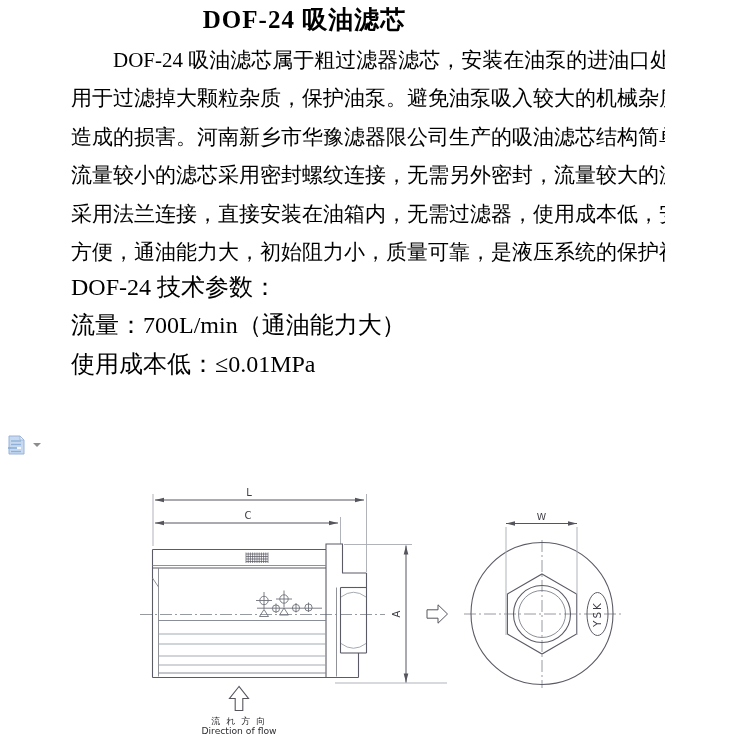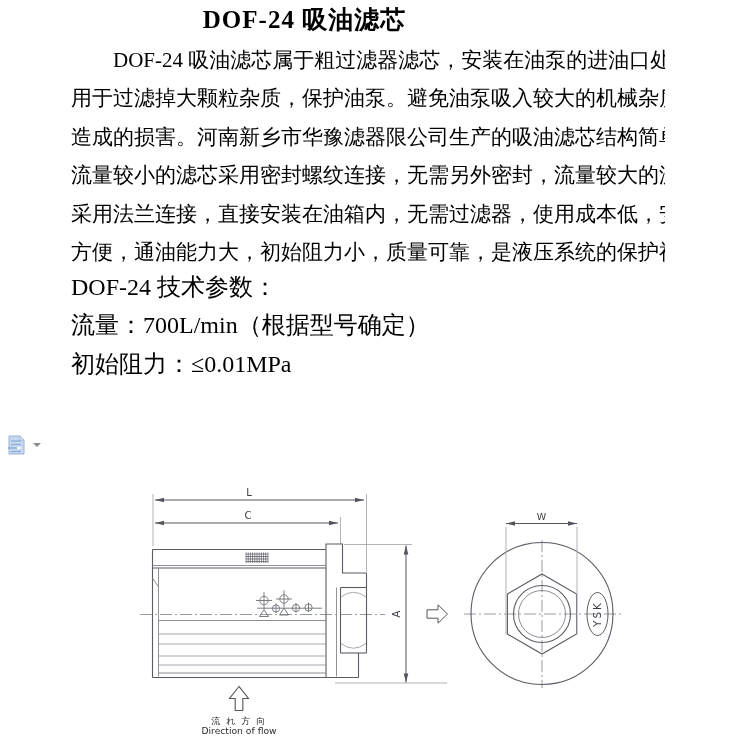--- a/index.html
+++ b/index.html
@@ -33,22 +33,22 @@
   <div class="pline indent">DOF-24 吸油滤芯属于粗过滤器滤芯，安装在油泵的进油口处，</div>
   <div class="pline">用于过滤掉大颗粒杂质，保护油泵。避免油泵吸入较大的机械杂质而</div>
   <div class="pline">造成的损害。河南新乡市华豫滤器限公司生产的吸油滤芯结构简单，</div>
   <div class="pline">流量较小的滤芯采用密封螺纹连接，无需另外密封，流量较大的滤芯</div>
   <div class="pline">采用法兰连接，直接安装在油箱内，无需过滤器，使用成本低，安装</div>
   <div class="pline">方便，通油能力大，初始阻力小，质量可靠，是液压系统的保护神。</div>
 </div>
 
 <div class="tech">
   <div class="tline">DOF-24 技术参数：</div>
-  <div class="tline">流量：700L/min（根据型号确定）</div>
-  <div class="tline">初始阻力：≤0.01MPa</div>
+  <div class="tline">流量：700L/min（通油能力大）</div>
+  <div class="tline">使用成本低：≤0.01MPa</div>
 </div>
 
 <div class="paste-widget">
   <svg width="40" height="26" viewBox="0 0 40 26">
     <g>
       <path d="M2,4 H13 L17,8 V22 H2 Z" fill="#c7d9ef" stroke="#9ab2d8" stroke-width="1"></path>
       <path d="M13,4 L13,8 L17,8 Z" fill="#e8f0fa" stroke="#9ab2d8" stroke-width="0.8"></path>
       <line x1="4" y1="9" x2="14" y2="9" stroke="#8fb0d8" stroke-width="1.4"></line>
       <line x1="4" y1="12.5" x2="14" y2="12.5" stroke="#8fb0d8" stroke-width="1.4"></line>
       <line x1="4" y1="16" x2="14" y2="16" stroke="#ffffff" stroke-width="1.6"></line>

